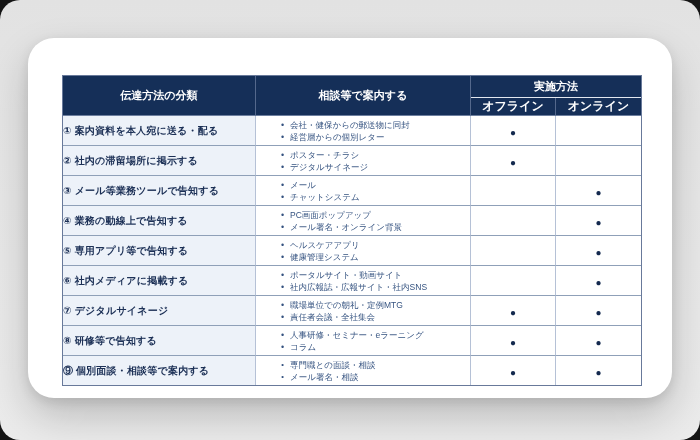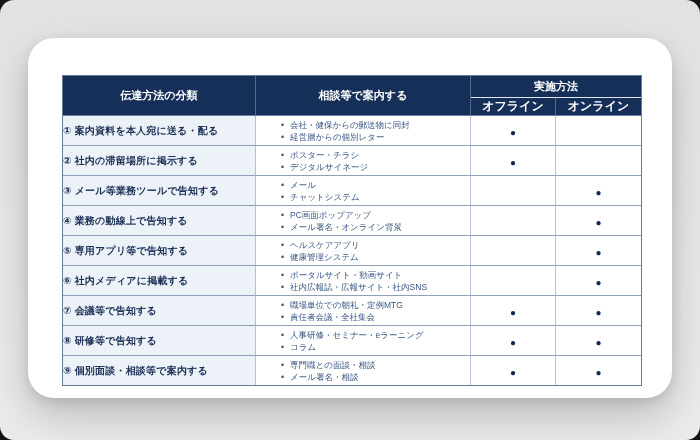--- a/index.html
+++ b/index.html
@@ -4,21 +4,21 @@
 <style>
   html,body{margin:0;padding:0;}
   body{
     width:700px;height:440px;position:relative;overflow:hidden;
     background:#141414;
     font-family:"Liberation Sans","DejaVu Sans",sans-serif;
   }
   .backdrop{
     position:absolute;inset:0;
     background:linear-gradient(180deg,#e2e2e2 0%,#e7e7e7 45%,#ebebeb 100%);
-    border-radius:14px;
+    border-radius:20px;
   }
   .card{
     position:absolute;left:28px;top:38px;width:644px;height:360px;
     background:#ffffff;border-radius:26px;
     box-shadow:0 18px 40px rgba(0,0,0,0.20),0 4px 12px rgba(0,0,0,0.10);
   }
   table.matrix{
     position:absolute;left:34px;top:37px;width:578px;
     border-spacing:0;table-layout:fixed;
     border:1px solid #68799a;
@@ -30,21 +30,21 @@
     border-bottom:1px solid #6d7f9f;
   }
   th.h-cat,th.h-methods{border-right:1px solid #54688c;height:36px;}
   th.h-impl{height:21px;border-bottom:1px solid #e2e7ef;}
   th.h-offline{border-right:1px solid #54688c;}
   th.h-offline,th.h-online{height:14px;font-size:12px;}
   tbody td{
     height:29px;padding:0;vertical-align:middle;
     border-bottom:1px solid #8fa0b8;background:#ffffff;
   }
-  tbody tr:last-child td{border-bottom:none;}
+  tbody tr:last-child td{border-bottom:none;font-family:Liberation Serif, serif;}
   td.c-cat{
     background:#edf2f9;border-right:1px solid #b5c1d6;
     font-weight:bold;font-size:10px;color:#1c3056;
     padding-left:0;letter-spacing:0.2px;
   }
   td.c-methods{border-right:1px solid #b5c1d6;padding-left:12px;}
   td.c-off{border-right:1px solid #b5c1d6;}
   td.c-off,td.c-on{text-align:center;}
   .methods-list{
     margin:0;padding:0 4px 0 13px;list-style:none;
@@ -172,21 +172,21 @@
     </td>
     <td class="c-off">
       <span class="dot"></span>
     </td>
     <td class="c-on">
       <span class="dot">●</span>
     </td>
   </tr>
 
   <tr>
-    <td class="c-cat">⑦ 会議等で告知する</td>
+    <td class="c-cat">⑦ デジタルサイネージ</td>
     <td class="c-methods">
       <ul class="methods-list">
                 <li>職場単位での朝礼・定例MTG</li>
                 <li>責任者会議・全社集会</li>
               </ul>
     </td>
     <td class="c-off">
       <span class="dot">●</span>
     </td>
     <td class="c-on">

